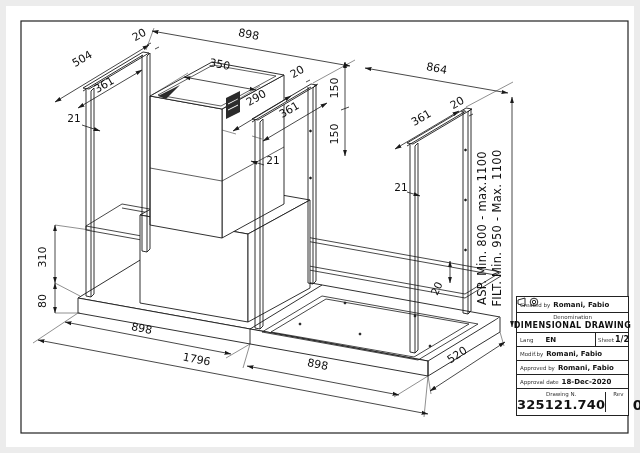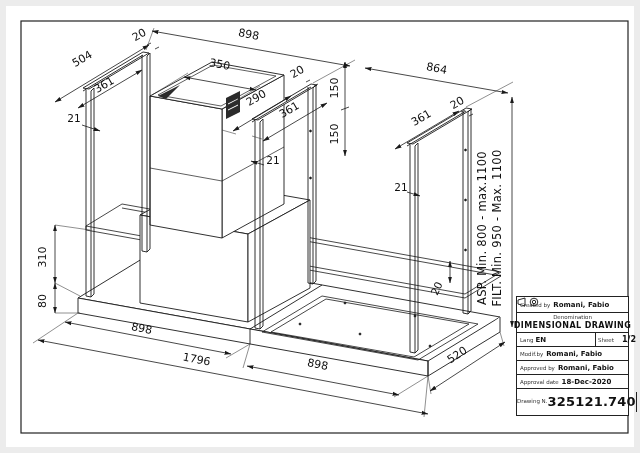--- a/index.html
+++ b/index.html
@@ -16,26 +16,26 @@
       background:#fff;border:1.2px solid #222;box-sizing:border-box;
       display:flex;flex-direction:column;color:#111;}
   .tb .row{border-top:1px solid #222;box-sizing:border-box;display:flex;align-items:center;}
   .tb .row:first-child{border-top:none;}
   .lbl{font-size:5.5px;color:#333;white-space:nowrap;}
   .val{font-size:7px;font-weight:bold;white-space:nowrap;}
   .r1{height:15px;padding-left:3px;gap:3px;}
   .r2{height:20px;flex-direction:column;justify-content:center;align-items:center;line-height:1.2;}
   .r2 .val{font-size:8px;letter-spacing:.4px;}
   .r3{height:14px;}
-  .r3 .left{flex:1;display:flex;align-items:center;gap:2px;padding-left:3px;height:100%;}
-  .r3 .right{width:33px;border-left:1px solid #222;height:100%;display:flex;align-items:center;gap:8px;padding-left:2px;box-sizing:border-box;}
+  .r3 .left{flex:1;display:flex;align-items:center;gap:12px;padding-left:3px;height:100%;}
+  .r3 .right{width:33px;border-left:1px solid #222;height:100%;display:flex;align-items:center;gap:1px;padding-left:2px;box-sizing:border-box;}
   .r3 .right .val{font-size:8px;}
   .r4{height:14px;padding-left:3px;gap:3px;}
   .r8{flex:1;align-items:stretch;}
-  .r8 .dncell{flex:1;display:flex;align-items:center;justify-content:center;line-height:1.05;}
+  .r8 .dncell{flex:1;display:flex;flex-direction:column;align-items:center;justify-content:center;line-height:1.05;}
   .r8 .revcell{width:25px;border-left:1px solid #222;display:flex;flex-direction:column;align-items:center;justify-content:center;line-height:1.05;box-sizing:border-box;}
   .dn{font-size:13px;font-weight:bold;letter-spacing:.2px;}
   .rev{font-size:14px;font-weight:bold;padding-left:48px;}
 </style>
 </head>
 <body>
 
 <div class="page">
 <svg width="640" height="453" viewBox="0 0 640 453">
   <defs>

